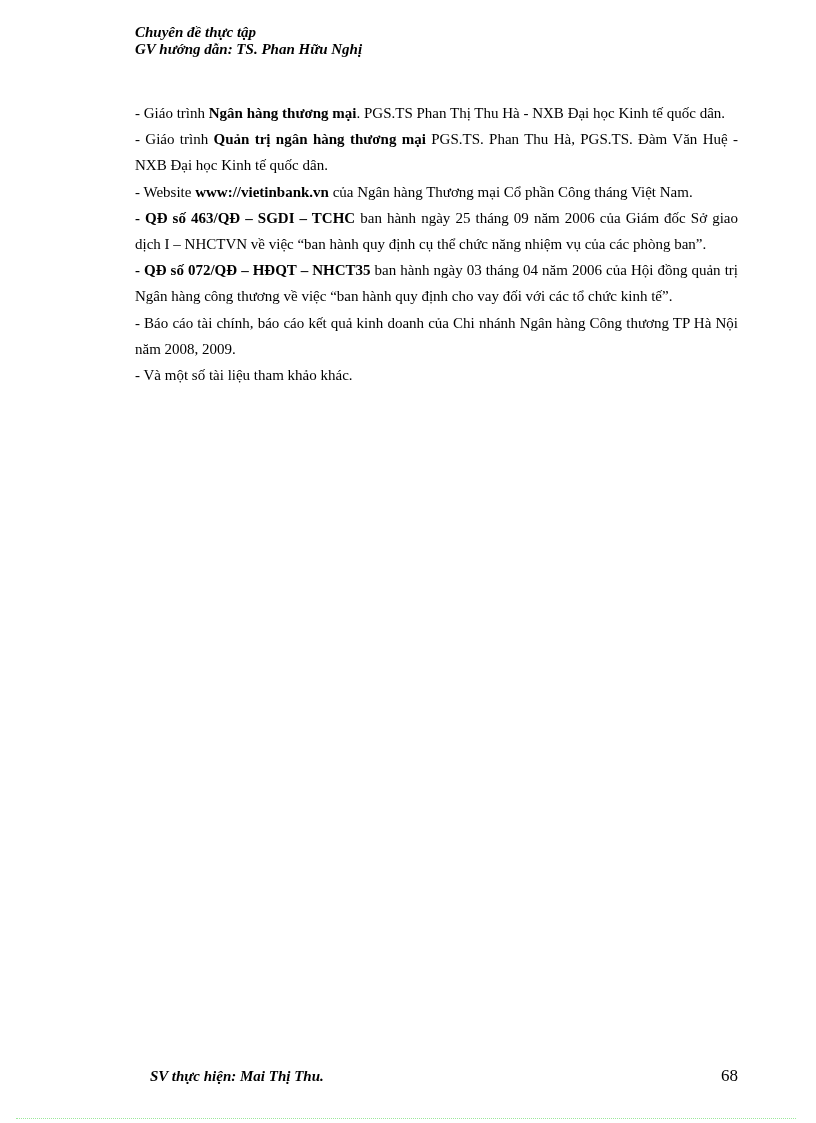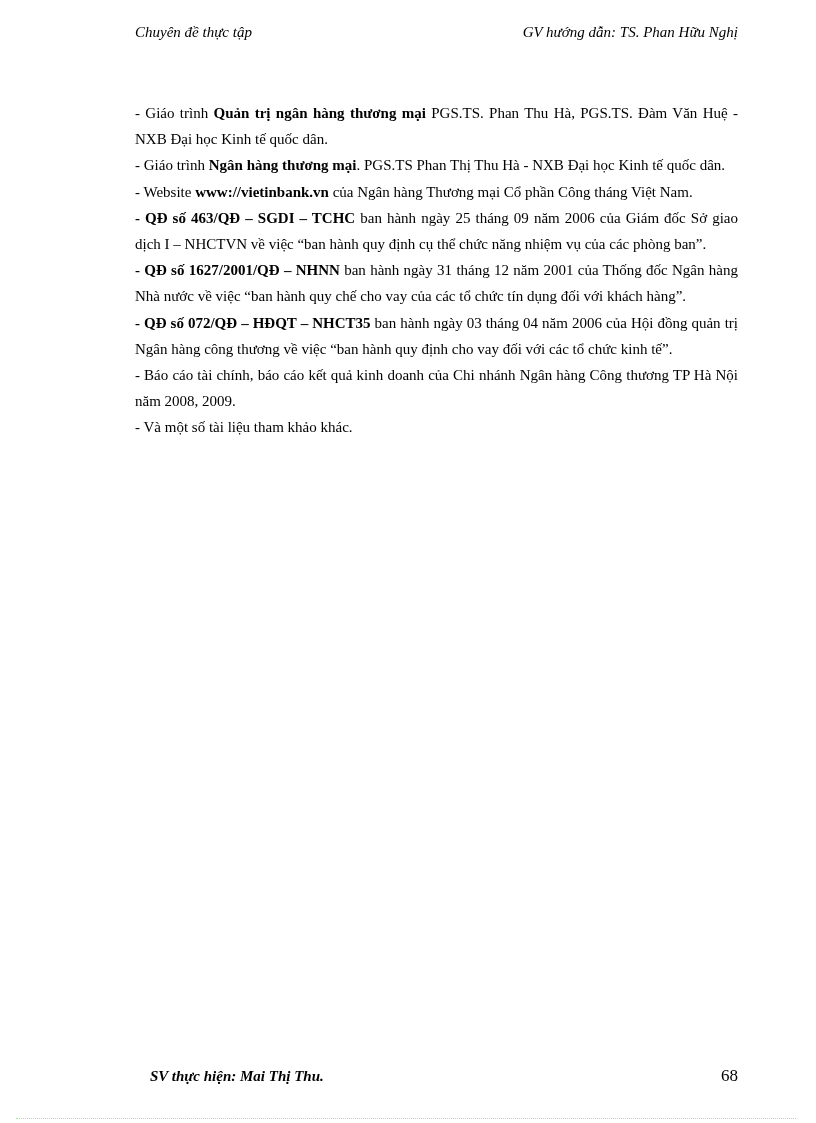--- a/index.html
+++ b/index.html
@@ -1,20 +1,20 @@
 <!DOCTYPE html>
 <html><head>
 <meta charset="utf-8">
 <style>
   html, body { margin: 0; padding: 0; background: #ffffff; }
   body { width: 816px; height: 1123px; position: relative; overflow: hidden;
          font-family: "Liberation Serif", "DejaVu Serif", serif; color: #000; }
   .header { position: absolute; top: 24px; left: 135px; right: 78px;
             display: flex; justify-content: space-between;
-            font-style: italic; font-weight: normal; font-size: 15px; }
+            font-style: italic; font-weight: bold; font-size: 15px; flex-direction: column; }
   .content { position: absolute; top: 100px; left: 135px; width: 603px;
              font-size: 15px; line-height: 26.2px; }
   .title { font-weight: bold; margin: 0 0 26px 0; }
   .ref { margin: 0; text-align: justify; }
   .ref b { font-weight: bold; }
   .footer { position: absolute; top: 1066px; left: 150px; right: 78px;
             display: flex; justify-content: space-between; align-items: baseline; }
   .footer .author { font-style: italic; font-weight: bold; font-size: 15px; }
   .footer .page { font-size: 17px; }
   .dotline { position: absolute; top: 1118px; left: 16px; right: 20px;
@@ -23,25 +23,24 @@
 </head>
 <body>
 
 <div class="header">
   <span>Chuyên đề thực tập</span>
   <span>GV hướng dẫn: TS. Phan Hữu Nghị</span>
 </div>
 
 <div class="content">
 
+  <p class="ref"><span>- Giáo trình </span><b>Ngân hàng thương mại</b><span>. PGS.TS Phan Thị Thu Hà - NXB Đại học Kinh tế quốc dân.</span></p>
   <p class="ref"><span>- Giáo trình </span><b>Quản trị ngân hàng thương mại</b><span> PGS.TS. Phan Thu Hà, PGS.TS. Đàm Văn Huệ - NXB Đại học Kinh tế quốc dân.</span></p>
-  <p class="ref"><span>- Giáo trình </span><b>Ngân hàng thương mại</b><span>. PGS.TS Phan Thị Thu Hà - NXB Đại học Kinh tế quốc dân.</span></p>
   <p class="ref"><span>- Website </span><b>www://vietinbank.vn</b><span> của Ngân hàng Thương mại Cổ phần Công tháng Việt Nam.</span></p>
   <p class="ref"><span></span><b>- QĐ số 463/QĐ – SGDI – TCHC</b><span> ban hành ngày 25 tháng 09 năm 2006 của Giám đốc Sở giao dịch I – NHCTVN về việc “ban hành quy định cụ thể chức năng nhiệm vụ của các phòng ban”.</span></p>
-  <p class="ref"><span></span><b>- QĐ số 1627/2001/QĐ – NHNN</b><span> ban hành ngày 31 tháng 12 năm 2001 của Thống đốc Ngân hàng Nhà nước về việc “ban hành quy chế cho vay của các tổ chức tín dụng đối với khách hàng”.</span></p>
   <p class="ref"><span></span><b>- QĐ số 072/QĐ – HĐQT – NHCT35</b><span> ban hành ngày 03 tháng 04 năm 2006 của Hội đồng quản trị Ngân hàng công thương về việc “ban hành quy định cho vay đối với các tổ chức kinh tế”.</span></p>
   <p class="ref"><span>- Báo cáo tài chính, báo cáo kết quả kinh doanh của Chi nhánh Ngân hàng Công thương TP Hà Nội năm 2008, 2009.</span><b></b><span></span></p>
   <p class="ref"><span>- Và một số tài liệu tham khảo khác.</span><b></b><span></span></p>
 </div>
 
 <div class="footer">
   <span class="author">SV thực hiện: Mai Thị Thu.</span>
   <span class="page">68</span>
 </div>
 

